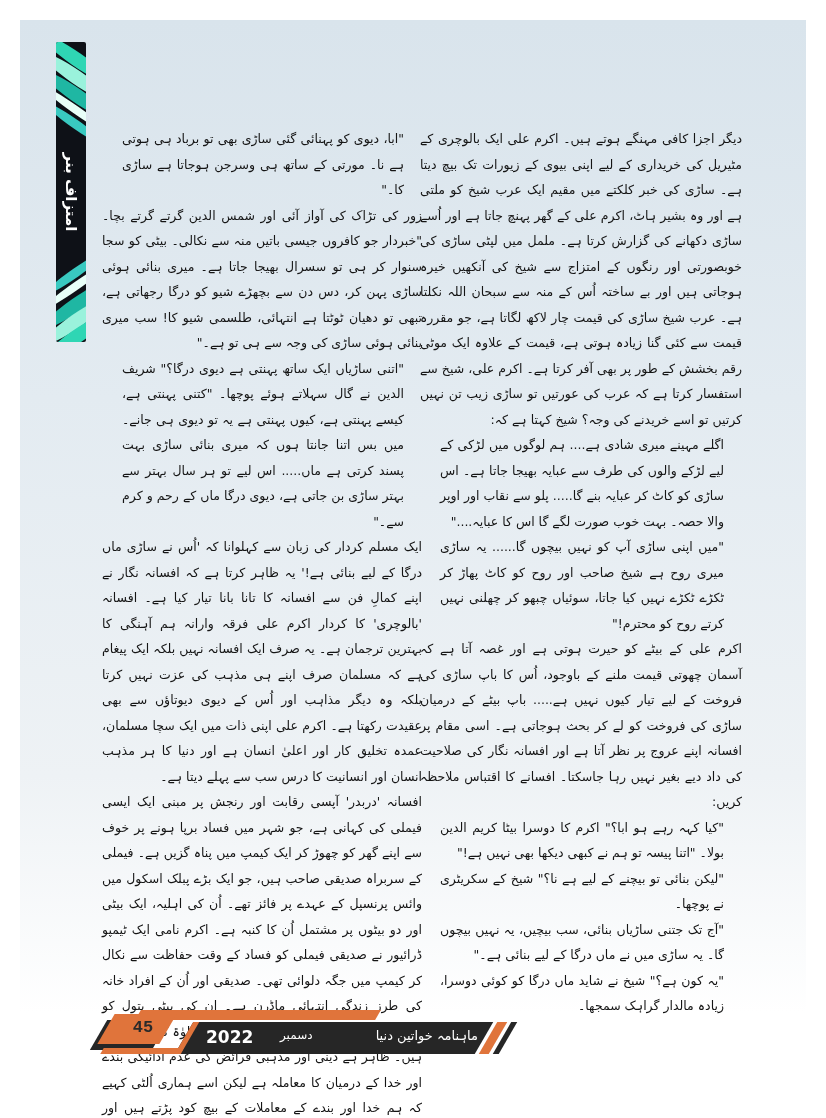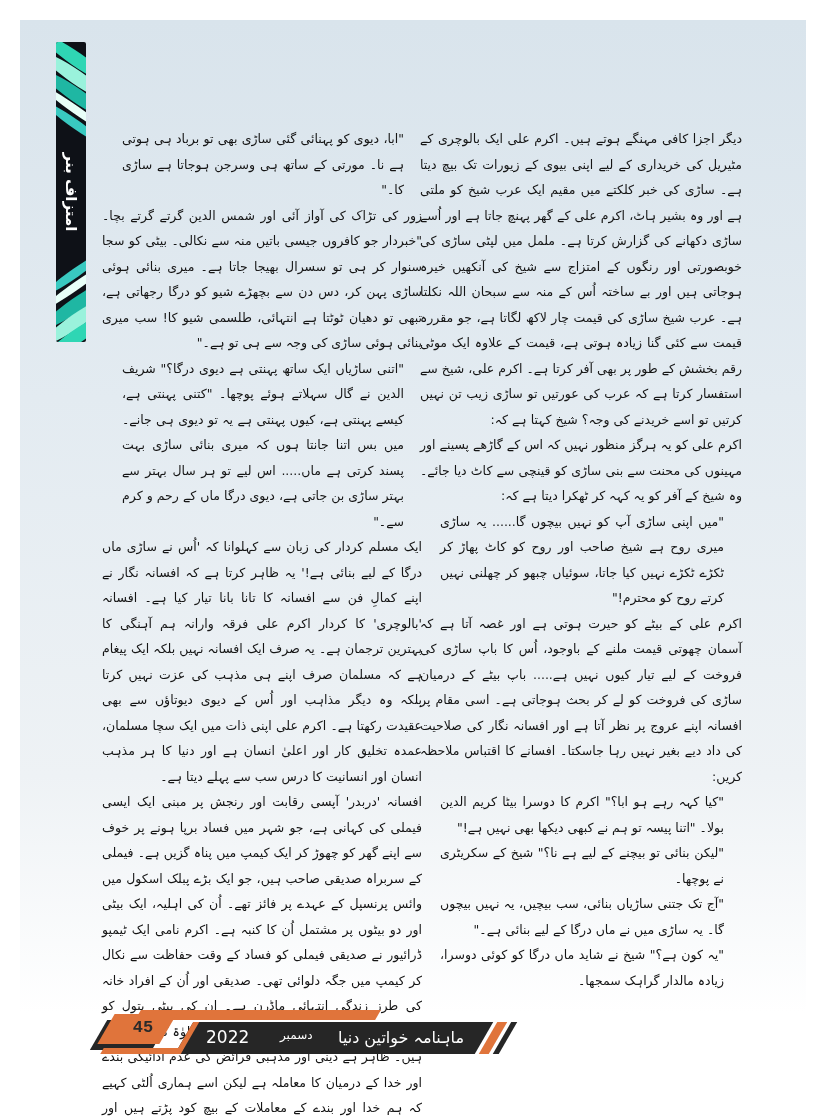--- a/index.html
+++ b/index.html
@@ -77,29 +77,29 @@
   .footer .bar-accent2 {
     position: absolute; left: 404px; top: 12px; width: 6px; height: 32px;
     background: #262626; transform: skewX(-30deg);
   }
   .footer .bottom-stripe {
     position: absolute; left: 4px; top: 38px; width: 80px; height: 6px;
     background: #e0743b; transform: skewX(-30deg);
   }
   .footer .year {
     position: absolute; left: 108px; top: 17px;
-    font-family: "DejaVu Sans", sans-serif; font-weight: normal; font-size: 17px; color: #ffffff;
+    font-family: "DejaVu Sans", sans-serif; font-weight: bold; font-size: 17px; color: #ffffff;
   }
   .footer .month {
     position: absolute; left: 182px; top: 18px; direction: rtl;
     font-size: 12px; color: #ffffff;
   }
   .footer .magazine {
-    position: absolute; left: 240px; top: 18px; width: 140px; direction: rtl; text-align: left;
-    font-size: 16px; color: #ffffff;
+    position: absolute; left: 240px; top: 18px; width: 140px; direction: rtl; text-align: right;
+    font-size: 13px; color: #ffffff;
   }
 </style>
 </head>
 <body>
 
 <div class="page">
 
   <div class="side-banner">
     <div class="swoosh s1"></div>
     <div class="swoosh s2"></div>
@@ -109,21 +109,21 @@
     <div class="swoosh b1"></div>
     <div class="swoosh b2"></div>
     <div class="swoosh b3"></div>
     <div class="swoosh b4"></div>
     <div class="swoosh b5"></div>
     <span class="label">امتزاف بنر</span>
   </div>
 
   <div class="column col-right">
     <p class="body">دیگر اجزا کافی مہنگے ہوتے ہیں۔ اکرم علی ایک بالوچری کے مٹیریل کی خریداری کے لیے اپنی بیوی کے زیورات تک بیچ دیتا ہے۔ ساڑی کی خبر کلکتے میں مقیم ایک عرب شیخ کو ملتی ہے اور وہ بشیر ہاٹ، اکرم علی کے گھر پہنچ جاتا ہے اور اُسے ساڑی دکھانے کی گزارش کرتا ہے۔ ململ میں لپٹی ساڑی کی خوبصورتی اور رنگوں کے امتزاج سے شیخ کی آنکھیں خیرہ ہوجاتی ہیں اور بے ساختہ اُس کے منہ سے سبحان اللہ نکلتا ہے۔ عرب شیخ ساڑی کی قیمت چار لاکھ لگاتا ہے، جو مقررہ قیمت سے کئی گنا زیادہ ہوتی ہے، قیمت کے علاوہ ایک موٹی رقم بخشش کے طور پر بھی آفر کرتا ہے۔ اکرم علی، شیخ سے استفسار کرتا ہے کہ عرب کی عورتیں تو ساڑی زیب تن نہیں کرتیں تو اسے خریدنے کی وجہ؟ شیخ کہتا ہے کہ:</p>
-    <p class="body">اکرم علی کو یہ ہرگز منظور نہیں کہ اس کے گاڑھے پسینے اور مہینوں کی محنت سے بنی ساڑی کو قینچی سے کاٹ دیا جائے۔ وہ شیخ کے آفر کو یہ کہہ کر ٹھکرا دیتا ہے کہ:</p>
+    <p class="quote">اگلے مہینے میری شادی ہے.... ہم لوگوں میں لڑکی کے لیے لڑکے والوں کی طرف سے عبایہ بھیجا جاتا ہے۔ اس ساڑی کو کاٹ کر عبایہ بنے گا..... پلو سے نقاب اور اوپر والا حصہ۔ بہت خوب صورت لگے گا اس کا عبایہ...."</p>
     <p class="quote">"میں اپنی ساڑی آپ کو نہیں بیچوں گا...... یہ ساڑی میری روح ہے شیخ صاحب اور روح کو کاٹ پھاڑ کر ٹکڑے ٹکڑے نہیں کیا جاتا، سوئیاں چبھو کر چھلنی نہیں کرتے روح کو محترم!"</p>
     <p class="body">اکرم علی کے بیٹے کو حیرت ہوتی ہے اور غصہ آتا ہے کہ آسمان چھوتی قیمت ملنے کے باوجود، اُس کا باپ ساڑی کی فروخت کے لیے تیار کیوں نہیں ہے..... باپ بیٹے کے درمیان ساڑی کی فروخت کو لے کر بحث ہوجاتی ہے۔ اسی مقام پر افسانہ اپنے عروج پر نظر آتا ہے اور افسانہ نگار کی صلاحیت کی داد دیے بغیر نہیں رہا جاسکتا۔ افسانے کا اقتباس ملاحظہ کریں:</p>
     <p class="quote">"کیا کہہ رہے ہو ابا؟" اکرم کا دوسرا بیٹا کریم الدین بولا۔ "اتنا پیسہ تو ہم نے کبھی دیکھا بھی نہیں ہے!"</p>
     <p class="quote">"لیکن بنائی تو بیچنے کے لیے ہے نا؟" شیخ کے سکریٹری نے پوچھا۔</p>
     <p class="quote">"آج تک جتنی ساڑیاں بنائی، سب بیچیں، یہ نہیں بیچوں گا۔ یہ ساڑی میں نے ماں درگا کے لیے بنائی ہے۔"</p>
     <p class="quote">"یہ کون ہے؟" شیخ نے شاید ماں درگا کو کوئی دوسرا، زیادہ مالدار گراہک سمجھا۔</p>
   </div>
 
   <div class="column col-left">
     <p class="quote">"ابا، دیوی کو پہنائی گئی ساڑی بھی تو برباد ہی ہوتی ہے نا۔ مورتی کے ساتھ ہی وسرجن ہوجاتا ہے ساڑی کا۔"</p>

